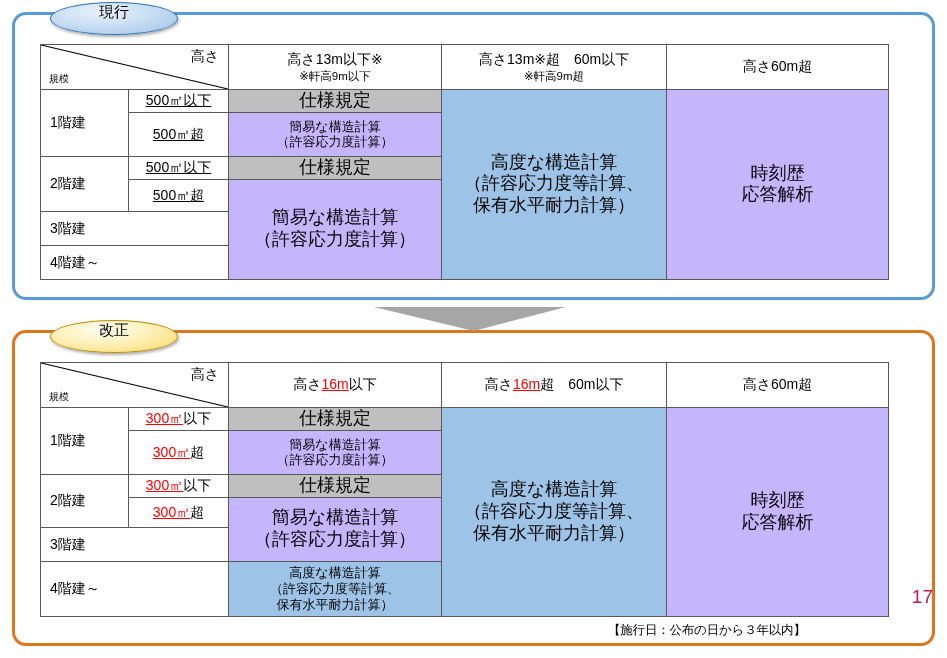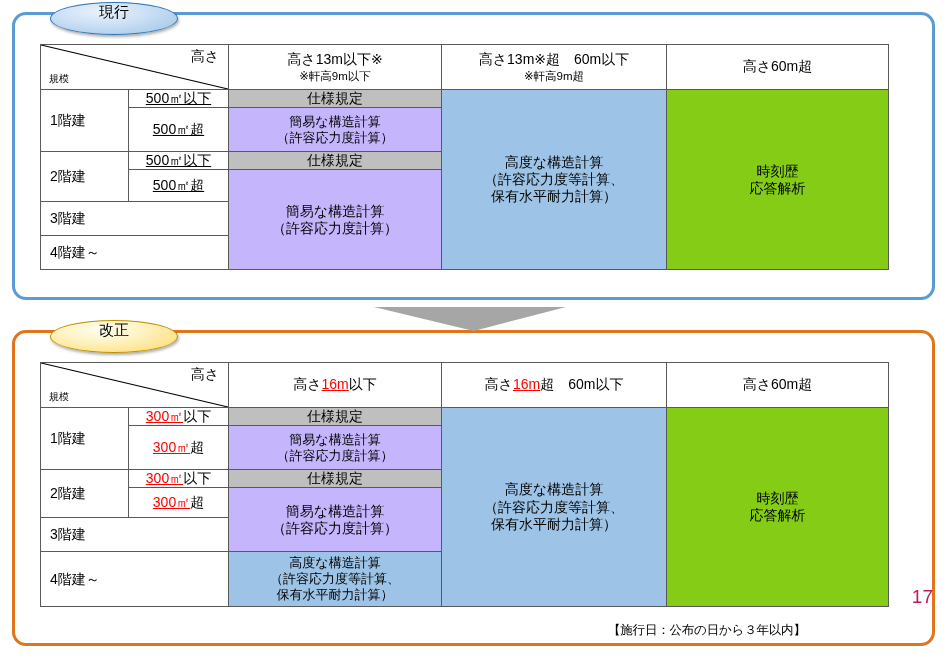--- a/index.html
+++ b/index.html
@@ -103,30 +103,30 @@
     font-size: 14px;
   }
 
   .hdr { height: 45px; font-size: 14px; background: #fff; }
   .hdr .sub { font-size: 11.5px; display:block; }
 
   
   .fill-grey  { background: #bfbfbf; }
   .fill-green { background: #c4b5fd; }
   .fill-blue  { background: #9dc3e6; }
-  .fill-peach { background: #84cc16; }
+  .fill-peach { background: #c4b5fd; }
 
   .lead { text-align: left !important; padding-left: 9px !important; font-size: 14px; }
   .sz   { font-size: 14px; }
   .sz .u { text-decoration: underline; }
   .red  { color: #ff0000; }
   .red .u { text-decoration: underline; }
 
   .cell-txt { font-size: 13px; }
-  .cell-txt.big { font-size: 14px; }
+  .cell-txt.big { font-size: 18px; }
 
   
   .footer-note {
     position: absolute;
     left: 608px; top: 622px;
     font-size: 12.5px;
     color: #000;
     letter-spacing: -0.2px;
   }
   .page-num {

